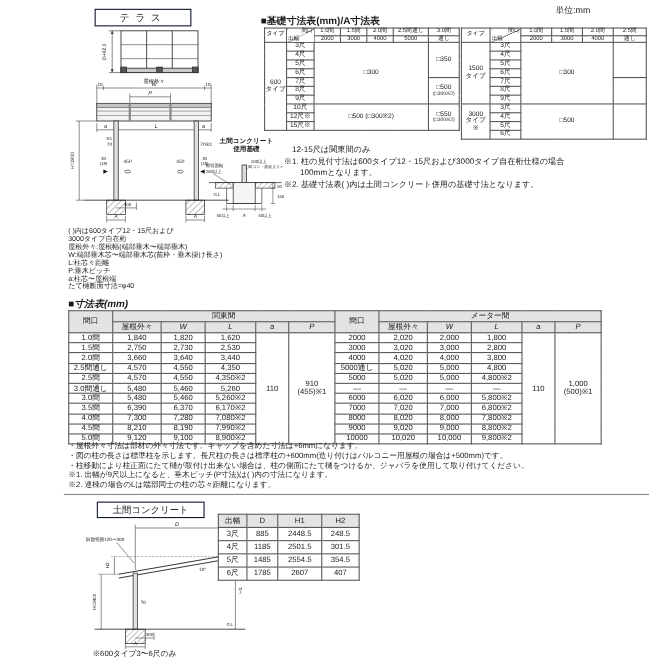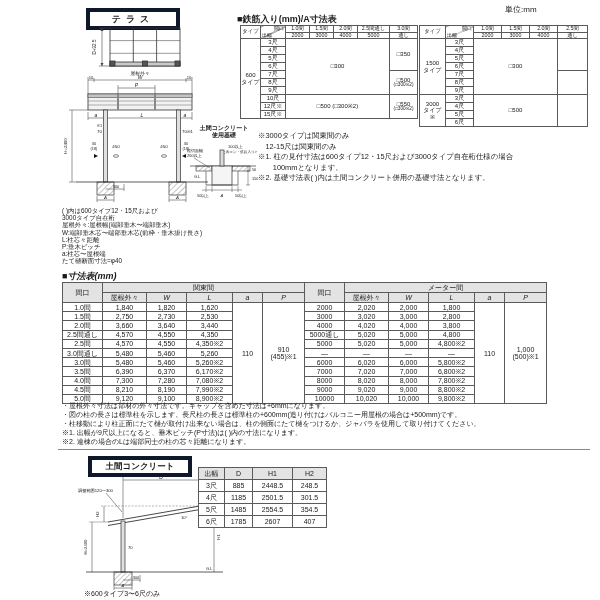--- a/index.html
+++ b/index.html
@@ -1,19 +1,19 @@
 <!DOCTYPE html>
 <html><head>
 <meta charset="utf-8">
 <style>
   html,body{margin:0;padding:0;background:#fff;}
   .page{position:relative;width:600px;height:600px;background:#fff;overflow:hidden;
         font-family:"Liberation Sans",sans-serif;color:#1a1a1a;}
   .abs{position:absolute;}
-  .boxlabel{border:4px solid #0f172a;text-align:center;font-weight:bold;background:#fff;}
+  .boxlabel{border:1px solid #0f172a;text-align:center;font-weight:normal;background:#fff;}
   .sect-title{font-weight:bold;font-size:9px;}
   .prel{white-space:pre-line;}
   table{border-collapse:collapse;table-layout:fixed;background:#fff;}
   th,td{border:1px solid #5a5a5a;padding:0;text-align:center;vertical-align:middle;font-weight:normal;}
   
   .basis{font-size:6px;line-height:1.05;}
   .basis th{font-size:5.3px;}
   .basis td{height:7px;font-size:6px;}
   .basis .sub{font-size:4.6px;line-height:1;}
   .noleft{border-left:none !important;}
@@ -183,21 +183,21 @@
         <line x1="60" y1="61" x2="64" y2="61"></line>
       <line x1="8" y1="34" x2="24" y2="44"></line>
     </g>
     <text x="17" y="73" font-size="3.8" text-anchor="middle">50以上</text>
     <text x="36" y="73" font-size="4.2" font-style="italic" text-anchor="middle">A</text>
     <text x="55" y="73" font-size="3.8" text-anchor="middle">50以上</text>
     <text x="66" y="46.5" font-size="3.8">50</text>
     <text x="66" y="56" font-size="3.8">150</text>
   </svg>
 
-  <div class="abs sect-title" style="left:237px;top:13px;">■鉄筋入り(mm)/A寸法表</div>
+  <div class="abs sect-title" style="left:237px;top:13px;">■基礎寸法表(mm)/A寸法表</div>
 
   <table class="abs basis" style="left:240px;top:25px;width:177px;">
     <colgroup>
         <col style="width:20px">
         <col style="width:25px">
         <col style="width:24px">
         <col style="width:24px">
         <col style="width:24px">
         <col style="width:32px">
         <col style="width:28px">
@@ -335,21 +335,20 @@
     <tr>
           <td>5尺</td>
         </tr>
     <tr>
           <td>6尺</td>
         </tr>
   </tbody>
     </table>
 
   <div class="abs sidenotes" style="left:258px;top:131px;width:330px;">
-    <div>※3000タイプは関東間のみ</div>
     <div>　12-15尺は関東間のみ</div>
     <div>※1. 柱の見付寸法は600タイプ12・15尺および3000タイプ自在桁仕様の場合</div>
     <div>　　100mmとなります。</div>
     <div>※2. 基礎寸法表( )内は土間コンクリート併用の基礎寸法となります。</div>
   </div>
 
   <div class="abs sect-title" style="left:62px;top:270px;font-style:italic;">■寸法表(mm)</div>
 
   <table class="abs dim" style="left:62px;top:282px;width:484px;">
     <colgroup>

